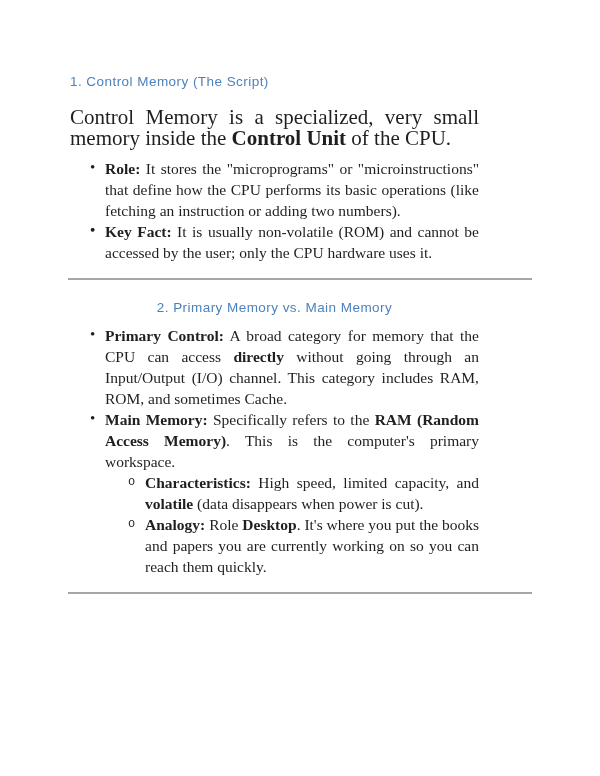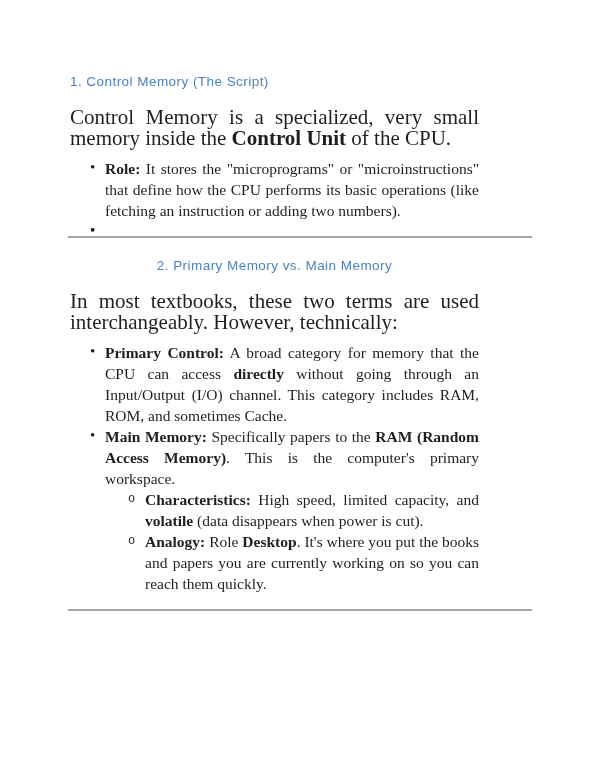--- a/index.html
+++ b/index.html
@@ -82,36 +82,36 @@
       <ul class="bullet-list">
         <li class="l1">
           <span class="marker">•</span>
           <span class="li-text"><b>Role:</b><span> It stores the "microprograms" or "microinstructions" that define how the CPU performs its basic operations (like fetching an instruction or adding two numbers).</span></span>
         </li>
         <li class="l1">
           <span class="marker">•</span>
         </li>
         <li class="l1">
           <span class="marker">•</span>
+          <span class="li-text"><b>Key Fact:</b><span> It is usually non-volatile (ROM) and cannot be accessed by the user; only the CPU hardware uses it.</span></span>
         </li>
       </ul>
       <div class="divider"></div>
     </section>
 
     <section class="section-2">
       <h2 class="section-heading">2. Primary Memory vs. Main Memory</h2>
-      <p class="intro"><span>In most textbooks, these two terms are used interchangeably. However, technically:</span></p>
       <ul class="bullet-list">
         <li class="l1">
           <span class="marker">•</span>
           <span class="li-text"><b>Primary Control:</b><span> A broad category for memory that the CPU can access </span><b>directly</b><span> without going through an Input/Output (I/O) channel. This category includes RAM, ROM, and sometimes Cache.</span></span>
         </li>
         <li class="l1">
           <span class="marker">•</span>
-          <span class="li-text"><b>Main Memory:</b><span> Specifically papers to the </span><b>RAM (Random Access Memory)</b><span>. This is the computer's primary workspace.</span></span>
+          <span class="li-text"><b>Main Memory:</b><span> Specifically refers to the </span><b>RAM (Random Access Memory)</b><span>. This is the computer's primary workspace.</span></span>
         </li>
         <li class="l2">
           <span class="marker">o</span>
           <span class="li-text"><b>Characteristics:</b><span> High speed, limited capacity, and </span><b>volatile</b><span> (data disappears when power is cut).</span></span>
         </li>
         <li class="l2">
           <span class="marker">o</span>
           <span class="li-text"><b>Analogy:</b><span> Role </span><b>Desktop</b><span>. It's where you put the books and papers you are currently working on so you can reach them quickly.</span></span>
         </li>
       </ul>

